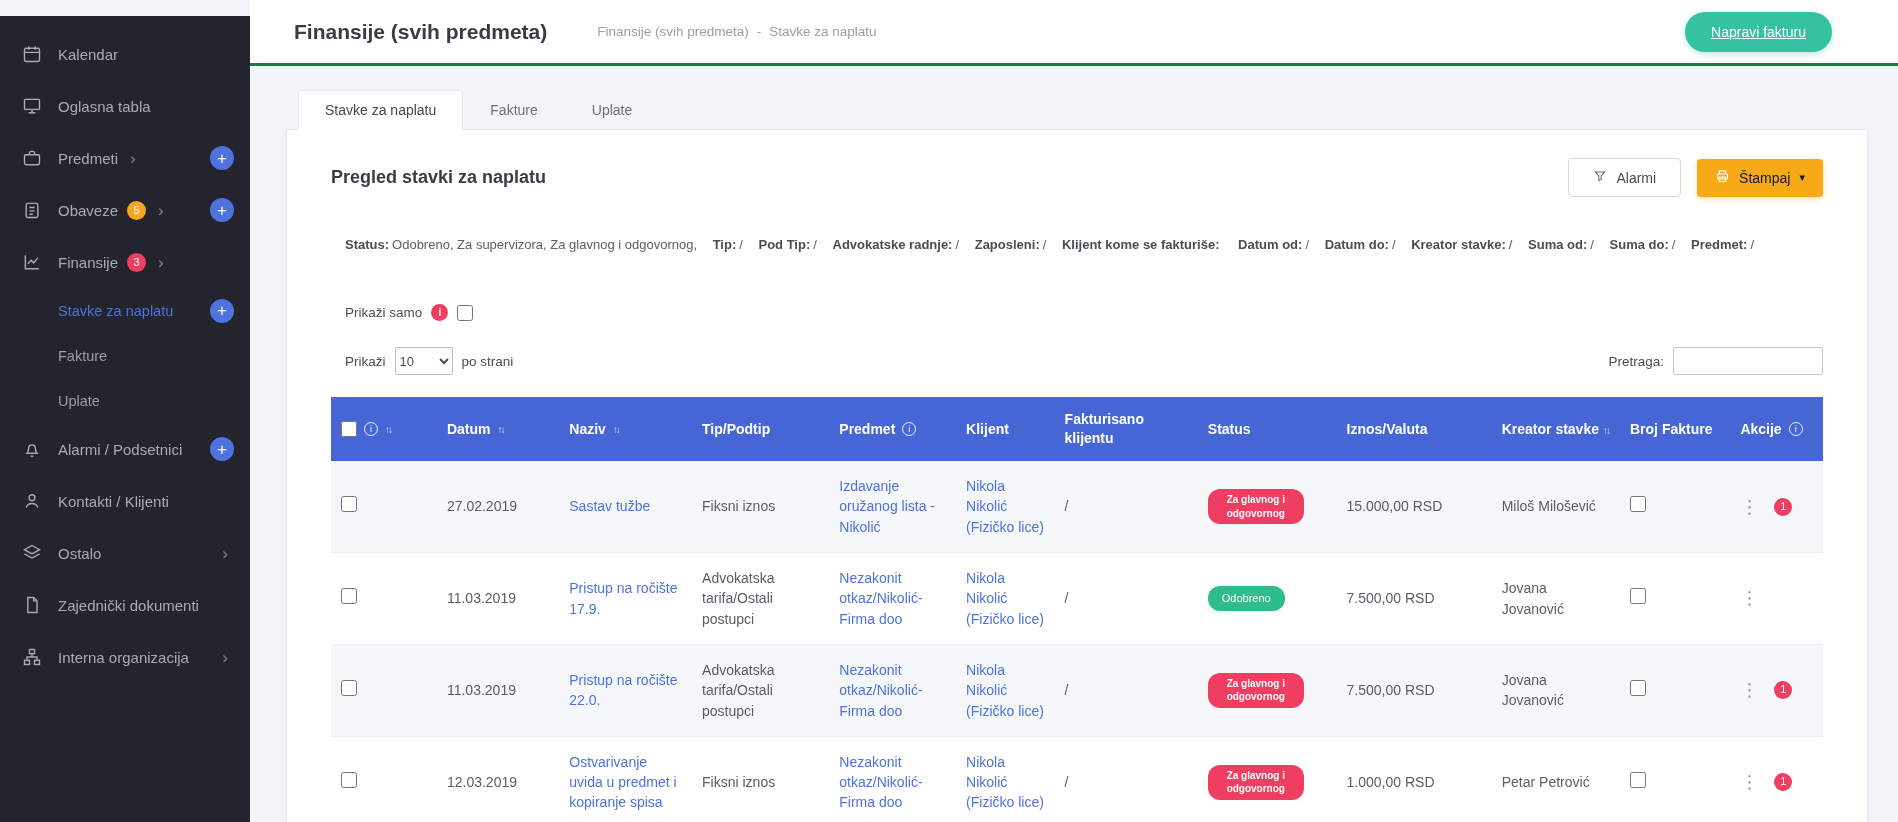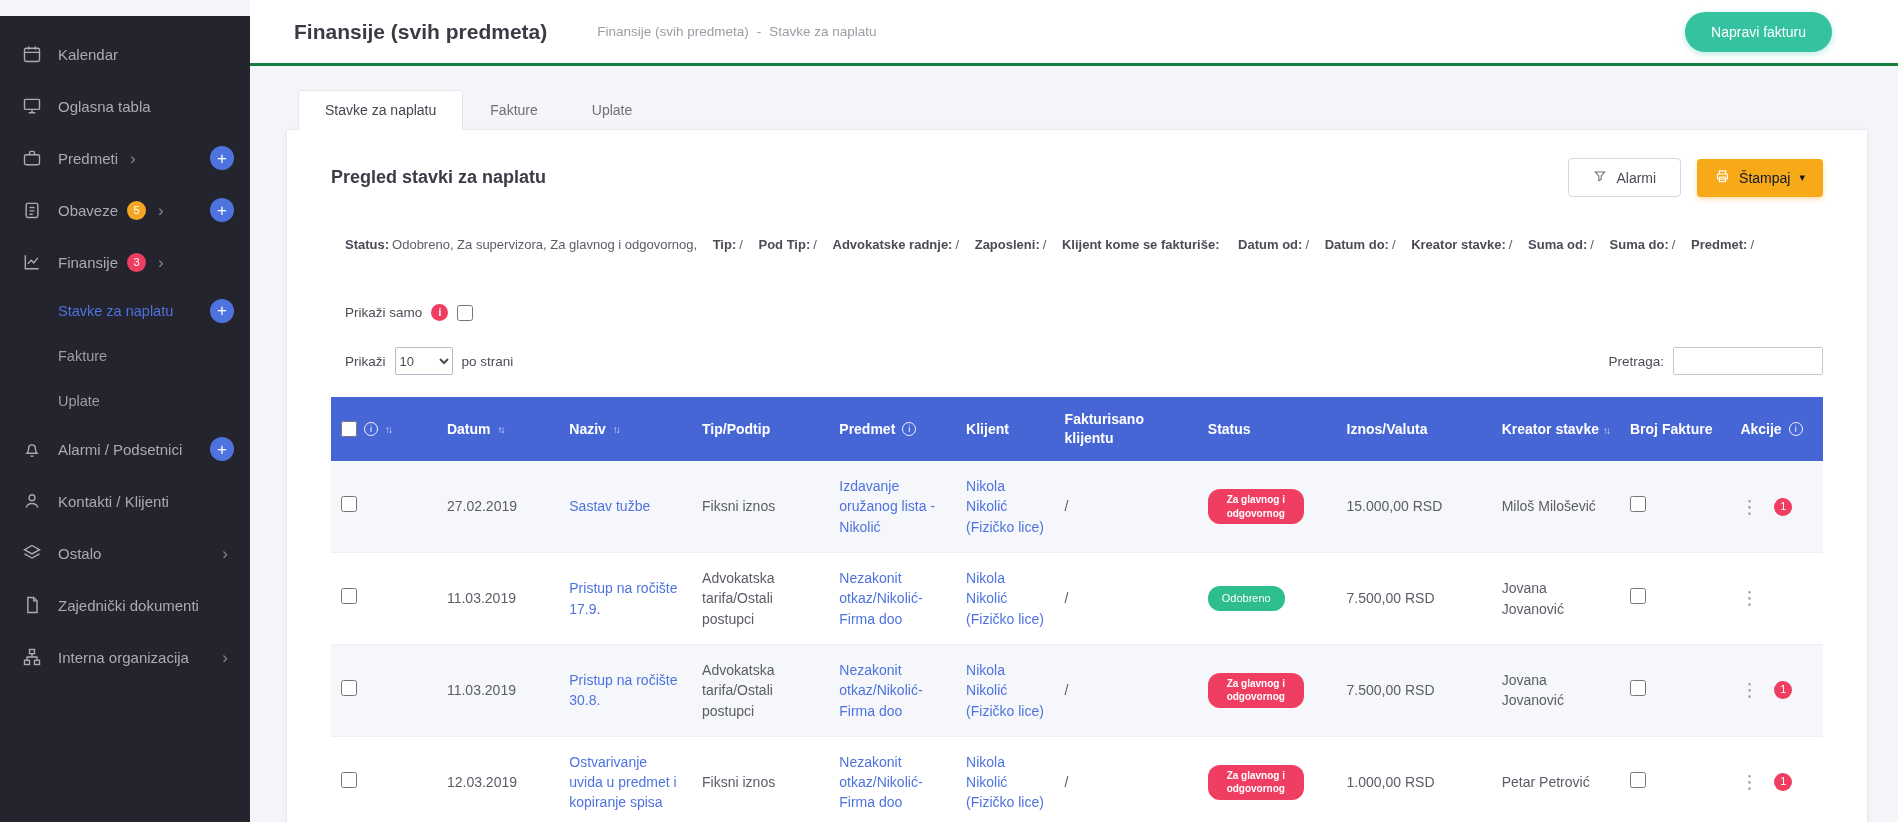--- a/index.html
+++ b/index.html
@@ -27,21 +27,21 @@
   .s-sub .s-item { height:45px; padding-left:58px; font-size:14.5px; color:#9b9ca6; }
   .s-sub .s-item.active { color:#4e73df; }
 
   
   .topbar { margin-left:250px; height:66px; background:#fff; display:flex; align-items:center;
     padding:0 66px 0 44px; border-bottom:3px solid #15803d; }
   .page-title { font-size:21px; font-weight:bold; color:#3a3b45; }
   .crumbs { margin-left:50px; font-size:13.5px; color:#9b9ca6; display:flex; gap:8px; align-items:center; }
   .btn-create { margin-left:auto; background:#35c2a0; color:#fff; border:none; border-radius:22px;
     padding:12px 26px; font-size:14px; cursor:pointer; font-family:inherit;
-    box-shadow:0 2px 6px rgba(53,194,160,.35); }
+    box-shadow:0 2px 6px rgba(53,194,160,.35);text-decoration:underline; }
 
   
   .content { margin-left:250px; padding:24px 30px 0 36px; }
   .tabs { display:flex; padding-left:12px; }
   .tab { padding:11px 26px; font-size:14px; color:#6e6f7a; cursor:pointer;
     border:1px solid transparent; border-bottom:none; }
   .tab.active { background:#fff; border-color:#e5e7ee; border-radius:3px 3px 0 0;
     color:#45464f; position:relative; z-index:2; margin-bottom:-1px; }
 
   .card { background:#fff; border:1px solid #e8eaef; border-radius:2px;
@@ -409,21 +409,21 @@
           <td><input type="checkbox" style=""></td>
           <td>
             <div class="akcije">
                 <span class="dots">⋮</span>
               </div>
           </td>
         </tr>
         <tr class="shade">
           <td><input type="checkbox" style=""></td>
           <td>11.03.2019</td>
-          <td><a class="cell-link">Pristup na ročište 30.8.</a></td>
+          <td><a class="cell-link">Pristup na ročište 22.0.</a></td>
           <td>Advokatska tarifa/Ostali postupci</td>
           <td><a class="cell-link">Nezakonit otkaz/Nikolić-Firma doo</a></td>
           <td><a class="cell-link">Nikola Nikolić (Fizičko lice)</a></td>
           <td>/</td>
           <td><span class="pill red">Za glavnog i odgovornog</span></td>
           <td>7.500,00 RSD</td>
           <td>Jovana Jovanović</td>
           <td><input type="checkbox" style=""></td>
           <td>
             <div class="akcije">

